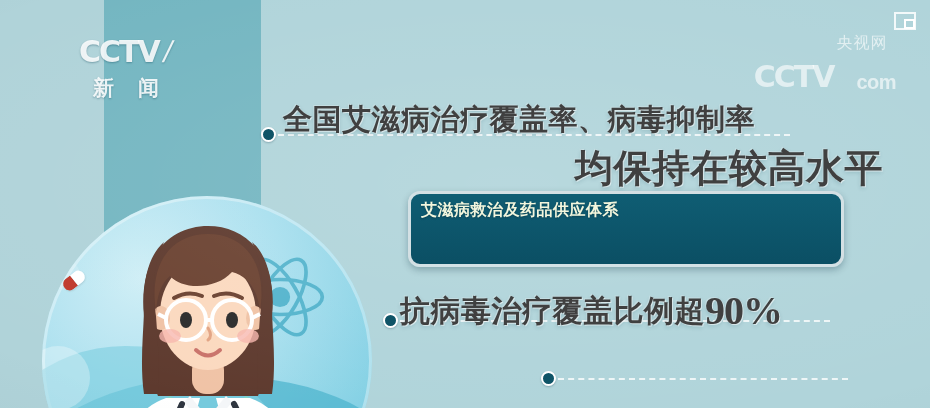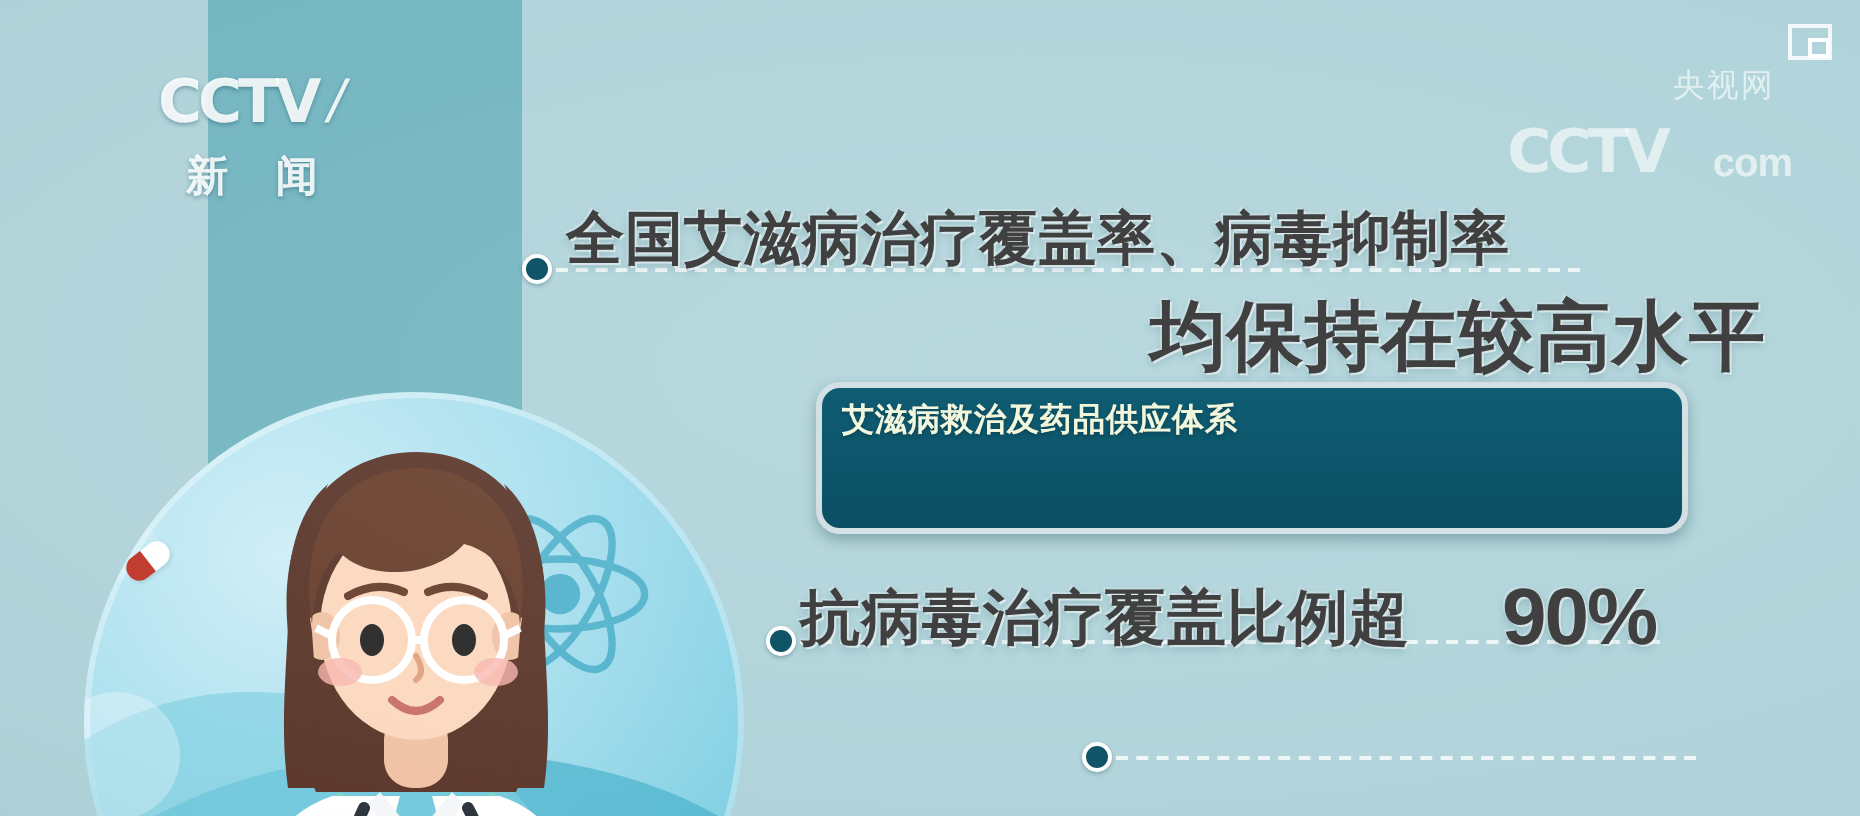--- a/index.html
+++ b/index.html
@@ -184,23 +184,22 @@
       0 2px 4px rgba(10,60,80,0.18);
   }
   .hl-1 { left: 283px; top: 100px; font-size: 29px; }
   .hl-2 { left: 575px; top: 143px; font-size: 38px; }
   .hl-3 { left: 400px; top: 287px; font-size: 30px; }
   .hl-4 { left: 558px; top: 345px; font-size: 30px; }
   .big {
     font-size: 40px;
     font-weight: bold;
     letter-spacing: -1px;
-    font-family: Liberation Sans, sans-serif;
+    font-family: Liberation Serif, serif;
     vertical-align: -3px;
-    margin-left: 46px;
   }
 
   
   .bullet {
     position: absolute;
     width: 15px; height: 15px;
     border-radius: 50%;
     background: #0f5467;
     border: 2.5px solid #ffffff;
     box-sizing: border-box;

